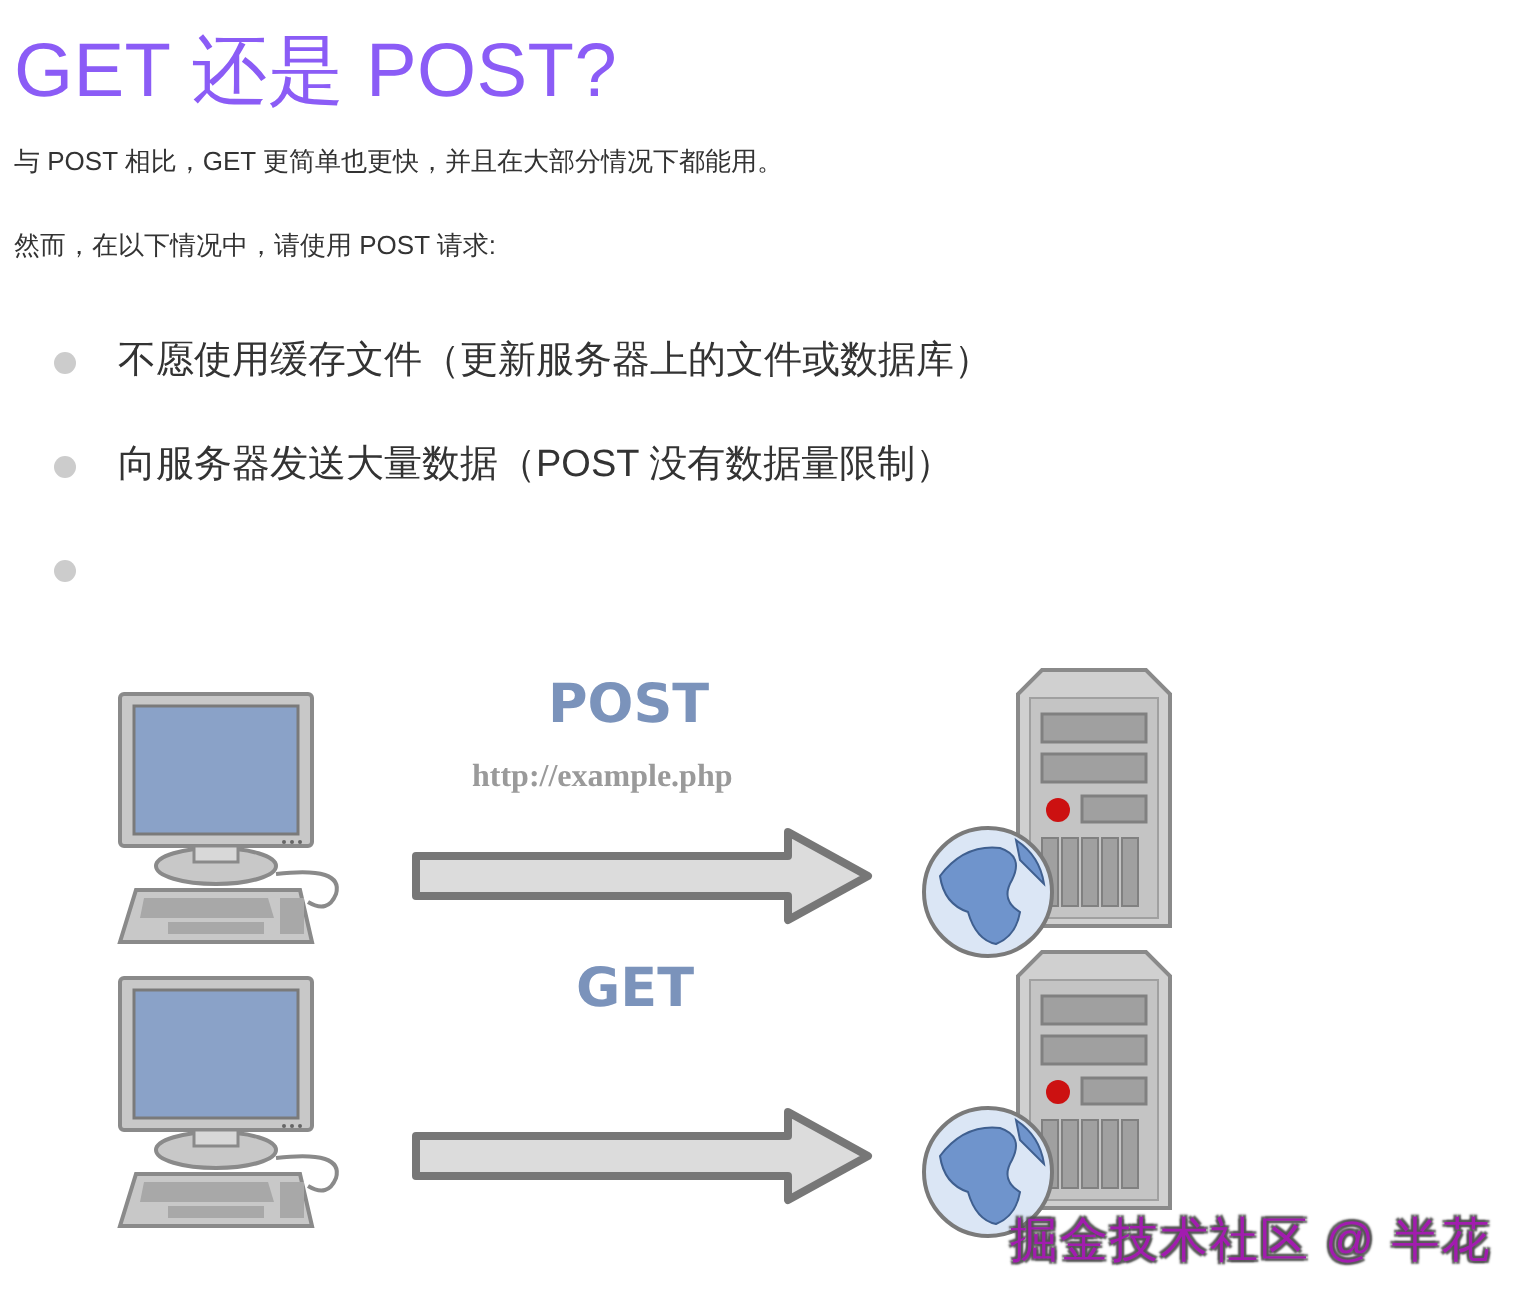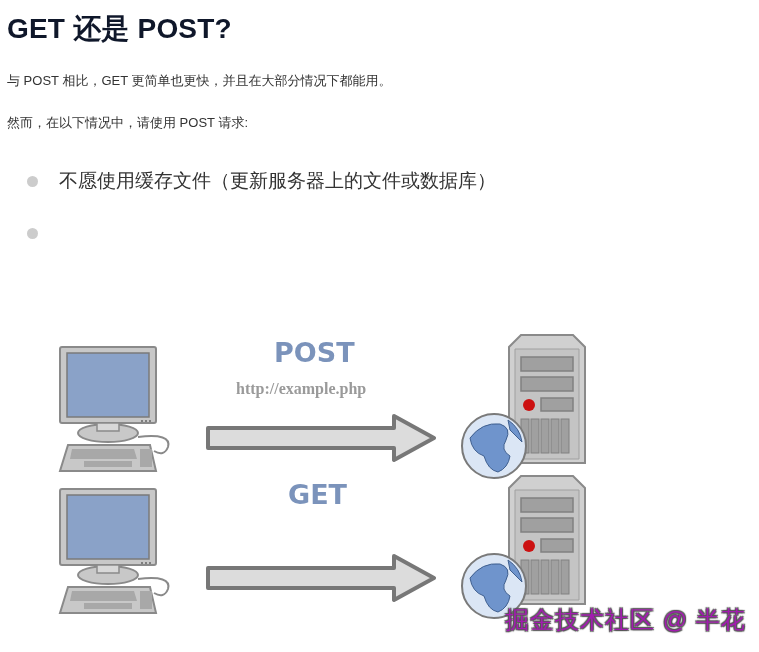--- a/index.html
+++ b/index.html
@@ -1,38 +1,39 @@
 <!DOCTYPE html>
 <html><head>
   <meta charset="utf-8">
   <style>
     * { box-sizing: border-box; margin: 0; padding: 0; }
     html, body { width: 759px; height: 652px; background: #ffffff; overflow: hidden; }
     body { font-family: "Liberation Sans", "DejaVu Sans", sans-serif; color: #333333; position: relative; }
-    .title { position: absolute; left: 7px; top: 10px; font-size: 28px; font-weight: bold; color: #0f172a; letter-spacing: 0.2px; }
+    .title { position: absolute; left: 7px; top: 10px; font-size: 38px; font-weight: normal; color: #8b5cf6; letter-spacing: 0.2px; }
     .para { position: absolute; left: 7px; font-size: 13px; color: #333333; }
     .p1 { top: 72px; }
     .p2 { top: 114px; text-align: center; }
     .list { position: absolute; left: 0; top: 166px; list-style: none; }
     .list li { position: relative; height: 52px; font-size: 19px; color: #333333; padding-left: 59px; line-height: 30px; }
     .bullet { position: absolute; left: 27px; top: 10px; width: 11px; height: 11px; border-radius: 50%; background: #cccccc; }
     .diagram { position: absolute; left: 0; top: 325px; width: 759px; height: 327px; }
     .label-method { position: absolute; font-family: "DejaVu Sans", sans-serif; font-weight: bold; color: #7b93bb; font-size: 27px; }
     .label-url { position: absolute; font-family: "DejaVu Sans", sans-serif; font-weight: bold; color: #9a9a9a; font-size: 16px; }
     .watermark { position: absolute; left: 505px; top: 604px; font-size: 24px; color: #a21caf; text-shadow: 1px 1px 1px #555, -1px -1px 1px #555, 1px -1px 1px #555, -1px 1px 1px #555; letter-spacing: 1px; }
   </style>
 </head>
 <body>
 
 <h1 class="title">GET 还是 POST?</h1>
 <p class="para p1">与 POST 相比，GET 更简单也更快，并且在大部分情况下都能用。</p>
 <p class="para p2">然而，在以下情况中，请使用 POST 请求:</p>
 
 <ul class="list">
   <li><span class="bullet"></span><span>不愿使用缓存文件（更新服务器上的文件或数据库）</span></li>
+  <li><span class="bullet"></span><span>向服务器发送大量数据（POST 没有数据量限制）</span></li>
   <li><span class="bullet"></span></li>
 </ul>
 
 <div class="diagram">
   <svg width="759" height="327" viewBox="0 325 759 327" xmlns="http://www.w3.org/2000/svg">
     <defs>
       <g id="computer">
         <rect x="0" y="0" width="96" height="76" rx="2" fill="#c8c8c8" stroke="#8a8a8a" stroke-width="2"></rect>
         <rect x="7" y="6" width="82" height="64" fill="#8aa2c8" stroke="#7a7a7a" stroke-width="1.5"></rect>
         <circle cx="82" cy="74" r="1" fill="#666"></circle>

